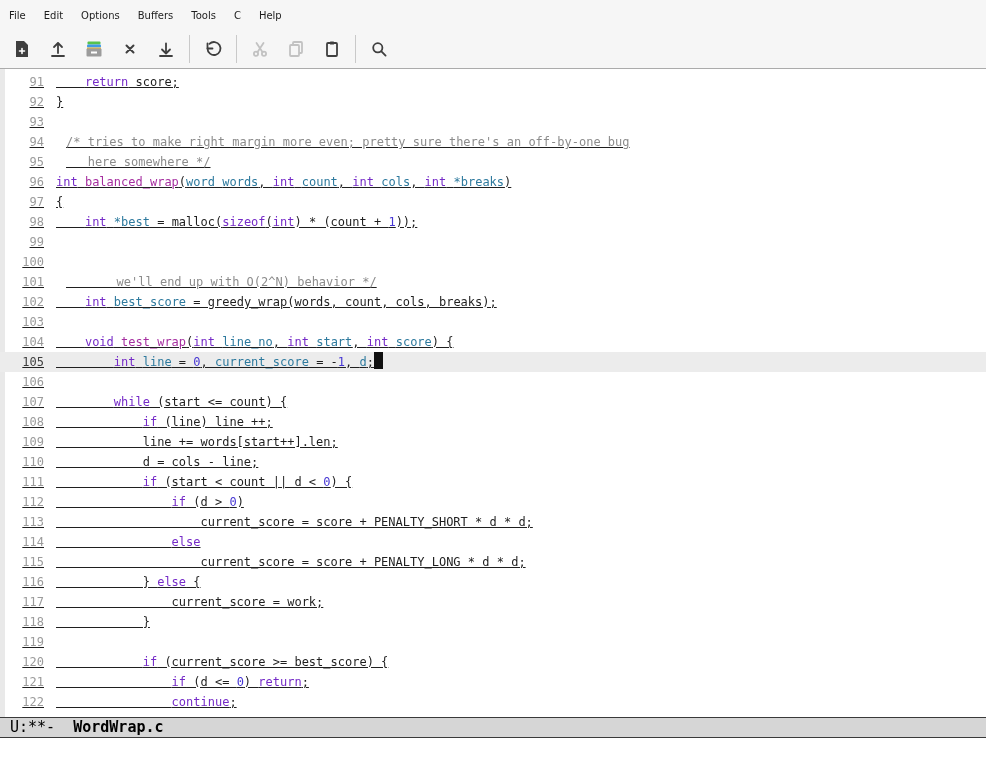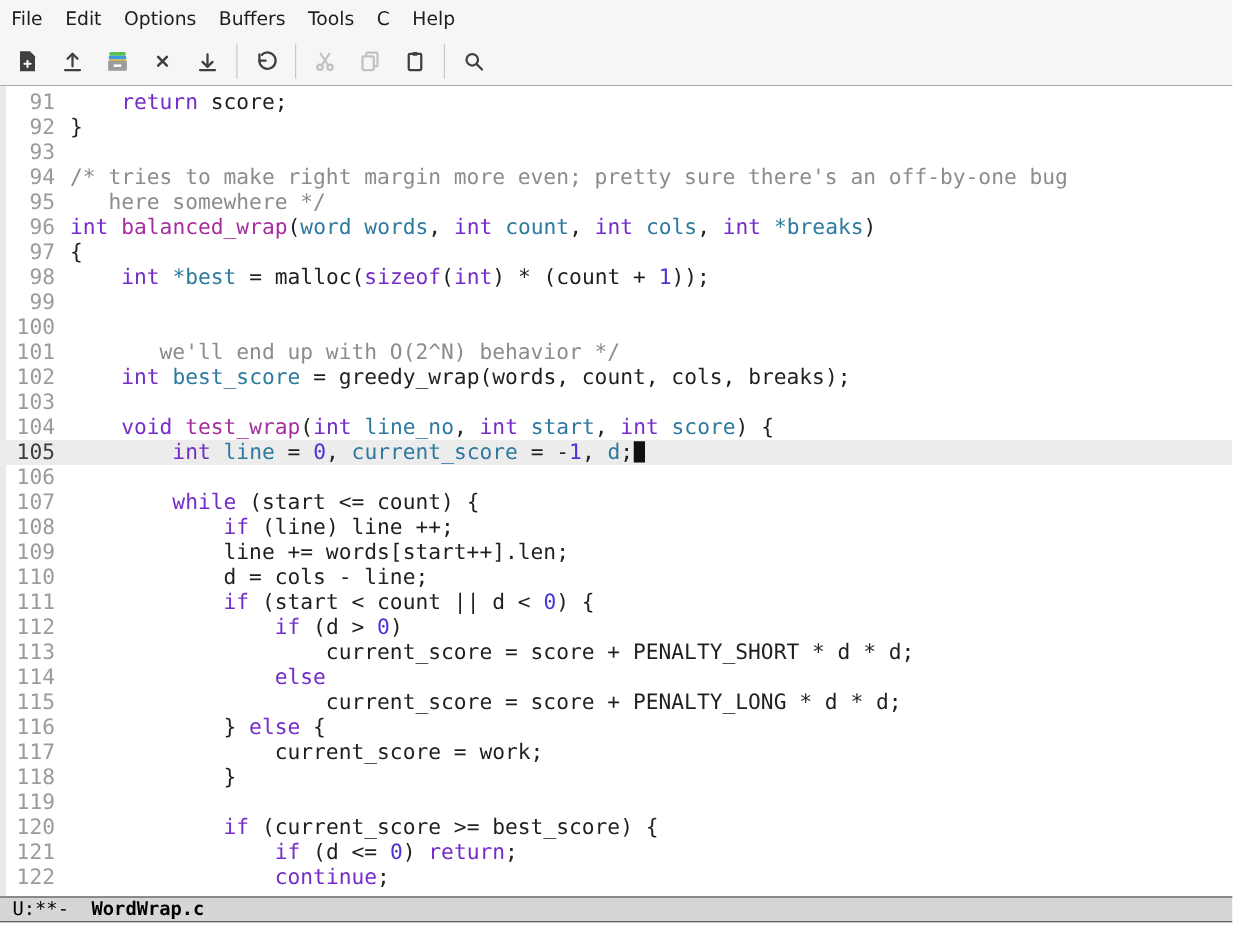--- a/index.html
+++ b/index.html
@@ -14,55 +14,55 @@
   *{box-sizing:border-box;}
   html,body{margin:0;padding:0;}
   body{
     width:986px;height:759px;overflow:hidden;background:var(--editor_bg);
     font-family:"DejaVu Sans","Liberation Sans",sans-serif;color:var(--text);
     display:flex;flex-direction:column;
   }
   
   .menubar{
     height:30px;background:var(--chrome_bg);display:flex;align-items:center;
-    padding-left:0;flex:0 0 auto;font-size:15px;color:#1d1d1d;
+    padding-left:0;flex:0 0 auto;font-size:10px;color:#1d1d1d;
   }
   .menu-item{padding:4px 9px;cursor:default;}
   
   .toolbar{
     height:39px;background:var(--chrome_bg);border-bottom:1px solid var(--toolbar_border);
     display:flex;align-items:center;padding-left:4px;flex:0 0 auto;
   }
   .tb-btn{
     width:36px;height:30px;display:flex;align-items:center;justify-content:center;
     color:var(--icon);
   }
   .tb-btn.disabled{color:var(--icon_disabled);}
   .tb-sep{width:1px;height:28px;background:#c9c9c9;margin:0 5px;flex:0 0 auto;}
   .tb-btn svg{display:block;}
   
   .editor{
     position:relative;flex:1 1 auto;background:var(--editor_bg);
     font-family:"DejaVu Sans Mono","Liberation Mono",monospace;
-    font-size:17px;line-height:20px;padding-top:3px;overflow:hidden;
+    font-size:12px;line-height:20px;padding-top:3px;overflow:hidden;text-decoration:underline;
   }
   .fringe{position:absolute;left:0;top:0;bottom:0;width:5px;background:var(--fringe);}
   .code-row{display:flex;height:20px;position:relative;white-space:pre;}
   .code-row.current{background:var(--current_line_bg);}
   .ln{
     flex:0 0 44px;text-align:right;color:var(--linenum);user-select:none;
   }
   .code-row.current .ln{color:var(--linenum_current);}
   .code{padding-left:12px;white-space:pre;}
   .tk-kw{color:var(--keyword);}
   .tk-fn{color:var(--function_name);}
   .tk-var{color:var(--variable);}
   .tk-typ{color:var(--type);}
   .tk-num{color:var(--number);}
-  .tk-cmt{color:var(--comment);}
+  .tk-cmt{color:var(--comment);margin-left:10px;}
   .cursor{
     display:inline-block;width:9px;height:17px;background:var(--cursor);
     vertical-align:-3px;
   }
   
   .modeline{
     flex:0 0 21px;background:var(--modeline_bg);
     border-top:1px solid var(--modeline_border);border-bottom:1px solid var(--modeline_border);
     font-family:"DejaVu Sans Mono","Liberation Mono",monospace;font-size:15px;
     line-height:19px;color:var(--modeline_text);padding-left:10px;

